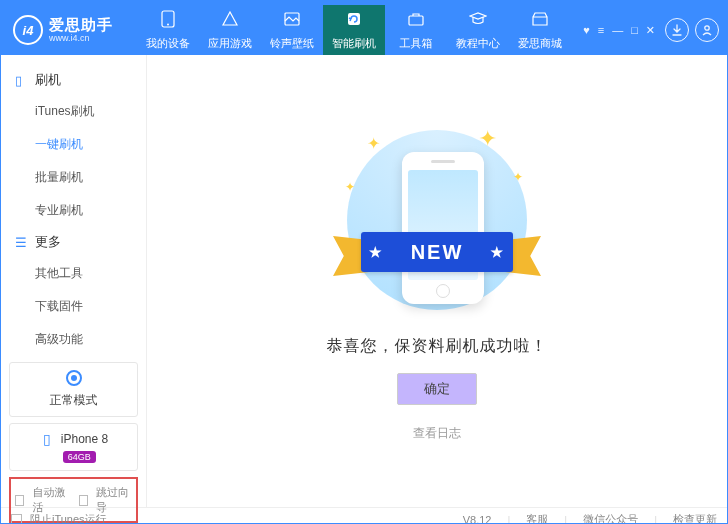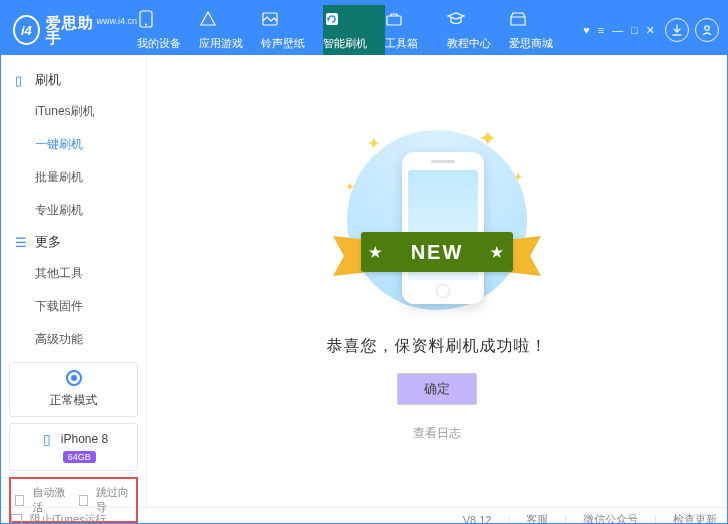--- a/index.html
+++ b/index.html
@@ -1,62 +1,62 @@
 <!DOCTYPE html>
 <html><head>
 <meta charset="utf-8">
 <style>
   * { box-sizing: border-box; margin: 0; padding: 0; }
   body { font-family: "Microsoft YaHei", Arial, sans-serif; font-size: 12px; color: #333; background: #fff; width: 728px; height: 524px; overflow: hidden; border: 1px solid #3b8cff; }
   .header { background: #3b8cff; height: 54px; display: flex; align-items: center; padding: 4px 8px 0 12px; color: #fff; }
   .logo-wrap { display: flex; align-items: center; gap: 6px; width: 124px; }
   .logo-circle { width: 30px; height: 30px; border: 2px solid #fff; border-radius: 50%; display: flex; align-items: center; justify-content: center; font-weight: bold; font-size: 13px; font-style: italic; }
-  .logo-text { display: flex; flex-direction: row; line-height: 1; }
+  .logo-text { display: flex; flex-direction: column; line-height: 1; }
   .logo-title { font-size: 15px; font-weight: bold; letter-spacing: 1px; }
   .logo-sub { font-size: 9px; opacity: .85; margin-top: 2px; }
   .nav { display: flex; height: 100%; }
-  .nav-item { display: flex; flex-direction: column; align-items: flex-start; justify-content: center; width: 62px; height: 100%; cursor: pointer; gap: 8px; font-size: 11px; }
+  .nav-item { display: flex; flex-direction: column; align-items: center; justify-content: center; width: 62px; height: 100%; cursor: pointer; gap: 8px; font-size: 11px; }
   .nav-item.active { background: #0f766e; }
   .nav-icon { width: 18px; height: 18px; display: flex; align-items: center; justify-content: center; }
   .header-right { margin-left: auto; display: flex; align-items: center; gap: 6px; }
   .win-ctrl { display: flex; gap: 8px; font-size: 11px; opacity: .9; margin-right: 4px; }
   .win-ctrl span { cursor: pointer; }
   .circle-btn { width: 24px; height: 24px; border: 1.5px solid #fff; border-radius: 50%; display: flex; align-items: center; justify-content: center; cursor: pointer; opacity: .9; }
   .body-row { display: flex; height: 452px; }
   .sidebar { width: 146px; border-right: 1px solid #eee; display: flex; flex-direction: column; padding-top: 10px; }
   .side-section-header { display: flex; align-items: center; gap: 6px; padding: 6px 14px; font-size: 13px; color: #333; cursor: pointer; }
   .side-section-header .hdr-icon { color: #3b8cff; font-size: 13px; width: 14px; }
   .side-list { padding-left: 34px; }
   .side-item { padding: 8px 0; font-size: 12px; color: #555; cursor: pointer; }
   .side-item.active { color: #3b8cff; }
   .side-bottom { margin-top: auto; }
   .mode-box, .device-box { margin: 6px 8px; border: 1px solid #e6e6e6; border-radius: 3px; padding: 7px 8px; display: flex; align-items: center; gap: 6px; font-size: 12px; color: #444; flex-direction: column; }
   .mode-icon { width: 16px; height: 16px; border: 2px solid #3b8cff; border-radius: 50%; position: relative; }
   .mode-icon::after { content:""; position:absolute; width:6px; height:6px; background:#3b8cff; border-radius:50%; top:3px; left:3px; }
   .device-icon { color:#3b8cff; font-size:14px; width:16px; text-align:center; }
-  .badge { background:#8b5cf6; color:#fff; font-size:9px; padding:1px 5px; border-radius:3px; margin-left:2px; }
+  .badge { background:#a21caf; color:#fff; font-size:9px; padding:1px 5px; border-radius:3px; margin-left:2px; }
   .device-inner { display:flex; flex-direction:column; gap:4px; }
   .device-row { display:flex; align-items:center; gap:6px; }
   .checks-box { margin: 6px 8px 8px 8px; border: 2px solid #e05050; padding: 6px 4px; display:flex; gap:10px; font-size:11px; color:#888; }
   .chk { display:flex; align-items:center; gap:8px; cursor:pointer; }
   .chk-box { width:11px; height:11px; border:1px solid #bbb; }
   .main { flex:1; display:flex; flex-direction:column; background:#fff; }
   .content { flex:1; display:flex; flex-direction:column; align-items:center; justify-content:center; gap:16px; }
   .illus { position:relative; width:200px; height:200px; }
   .big-circle { position:absolute; width:180px; height:180px; left:10px; top:10px; border-radius:50%; background:radial-gradient(circle at top,#d9f0ff,#aee0ff); }
   .sparkle { position:absolute; color:#ffd54a; font-size:16px; }
   .phone { position:absolute; width:82px; height:152px; left:65px; top:32px; background:#fff; border-radius:12px; box-shadow:0 4px 12px rgba(0,0,0,.15); }
   .phone::before { content:""; position:absolute; top:8px; left:50%; transform:translateX(-50%); width:24px; height:3px; background:#ddd; border-radius:2px; }
   .phone::after { content:""; position:absolute; bottom:6px; left:50%; transform:translateX(-50%); width:12px; height:12px; border:1.5px solid #ddd; border-radius:50%; }
   .phone-screen { position:absolute; top:18px; left:6px; right:6px; bottom:24px; background:linear-gradient(#bfe8ff,#e8f6ff); border-radius:3px; }
   .ribbon-wrap { position:absolute; width:200px; height:60px; top:100px; left:0; }
   .ribbon-side { position:absolute; width:36px; height:40px; background:#f3b82f; }
   .ribbon-side.left { left:-4px; top:16px; clip-path: polygon(0 0,100% 10%,100% 90%,0 100%,30% 50%); }
   .ribbon-side.right { right:-4px; top:16px; clip-path: polygon(0 10%,100% 0,70% 50%,100% 100%,0 90%); }
-  .ribbon-main { position:absolute; left:24px; right:24px; top:12px; height:40px; background:#4d7c0f; display:flex; align-items:center; justify-content:center; color:#fff; font-weight:bold; font-size:20px; letter-spacing:2px; border-radius:3px; box-shadow:0 2px 4px rgba(0,0,0,.15); }
+  .ribbon-main { position:absolute; left:24px; right:24px; top:12px; height:40px; background:#1d4ed8; display:flex; align-items:center; justify-content:center; color:#fff; font-weight:bold; font-size:20px; letter-spacing:2px; border-radius:3px; box-shadow:0 2px 4px rgba(0,0,0,.15); }
   .ribbon-main::before { content:"★"; position:absolute; left:8px; color:#fff; font-size:14px; }
   .ribbon-main::after { content:"★"; position:absolute; right:8px; color:#fff; font-size:14px; }
   .success-text { font-size:16px; color:#333; letter-spacing:1px; }
   .ok-btn { border:1px solid #ccc; background:#c4b5fd; padding:6px 26px; font-size:13px; color:#444; cursor:pointer; border-radius:2px; }
   .view-log { font-size:12px; color:#999; cursor:pointer; margin-top:4px; }
   .footer { height:24px; border-top:1px solid #eee; display:flex; align-items:center; padding:0 10px; font-size:11px; color:#888; }
   .footer .chk { color:#888; }
   .footer-right { margin-left:auto; display:flex; gap:16px; align-items:center; }
   .divider { color:#ddd; }
 </style>

